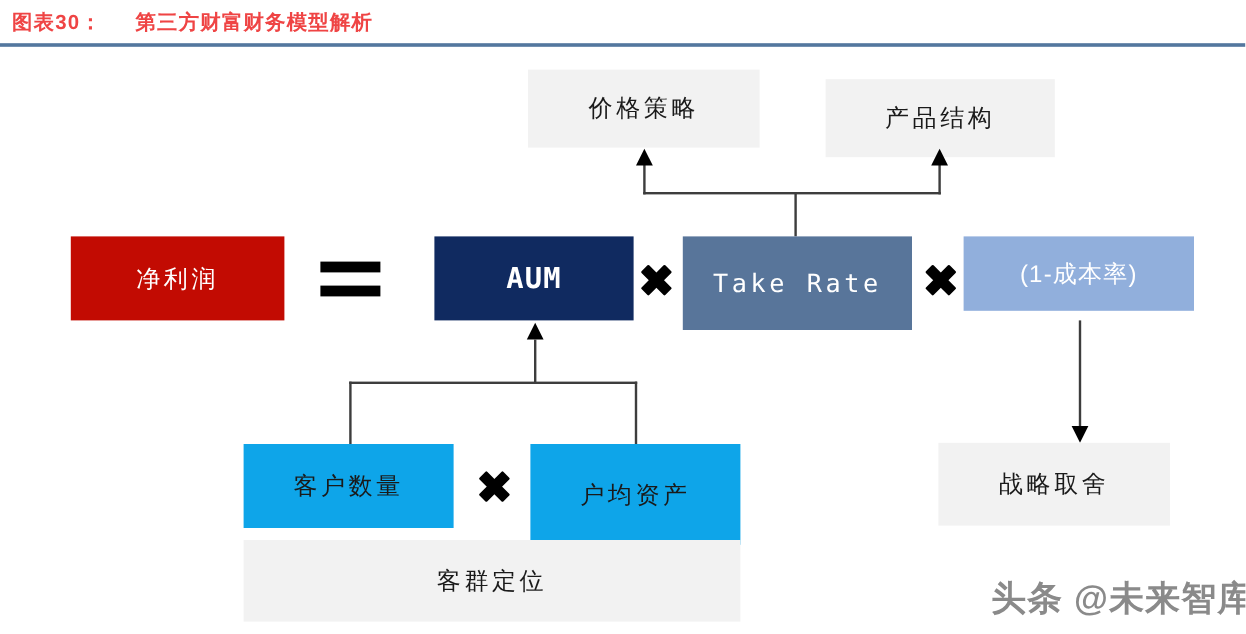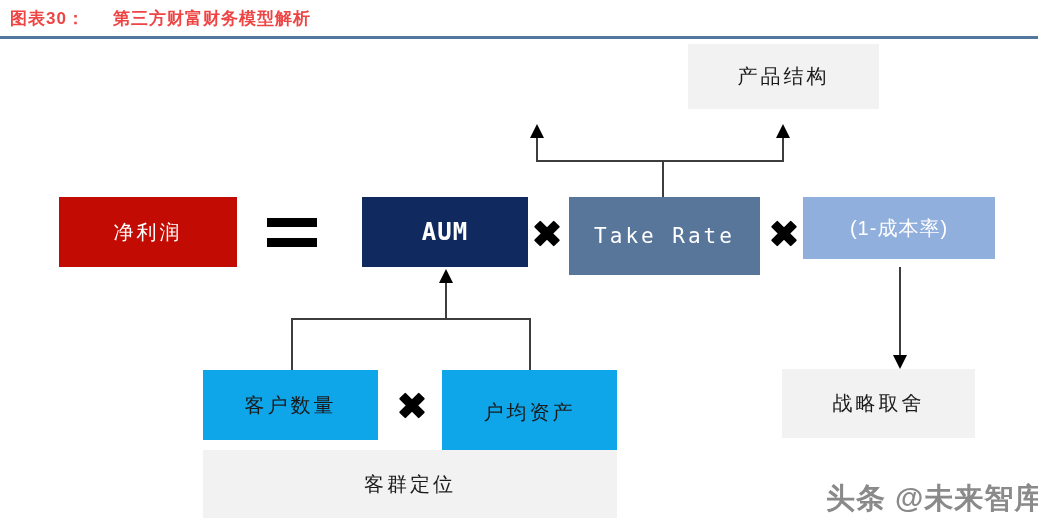--- a/index.html
+++ b/index.html
@@ -43,21 +43,21 @@
     text-align: center;
   }
   .gray  { background: #f2f2f2; }
   .pale  { background: #0ea5e9; }
   .red   { background: #c20b02; color: #ffffff; }
   .navy  { background: #102a60; color: #ffffff; text-align: center; }
   .slate { background: #58759a; color: #ffffff; }
   .lblue { background: #91afdc; color: #ffffff; }
 
   .n-price    { left: 440px; top: 58px;  width: 193px; height: 65px; }
-  .n-product  { left: 688px; top: 44px;  width: 191px; height: 65px; font-family: Liberation Serif, serif; }
+  .n-product  { left: 688px; top: 66px;  width: 191px; height: 65px; font-family: Liberation Serif, serif; }
   .n-profit   { left: 59px;  top: 197px; width: 178px; height: 70px; }
   .n-aum      { left: 362px; top: 197px; width: 166px; height: 70px;
                 font-family: "DejaVu Sans Mono", monospace; font-size: 24px;
                 font-weight: 700; letter-spacing: 1px; }
   .n-takerate { left: 569px; top: 197px; width: 191px; height: 78px;
                 font-family: "DejaVu Sans Mono", monospace; font-size: 21px;
                 letter-spacing: 3px; }
   .n-cost     { left: 803px; top: 197px; width: 192px; height: 62px; letter-spacing: 1px; }
   .n-custcnt  { left: 203px; top: 370px; width: 175px; height: 70px; }
   .n-avgasset { left: 442px; top: 370px; width: 175px; height: 84px; }
@@ -126,20 +126,21 @@
 <body>
 
 <div class="canvas">
 
   <div class="header">
     <span>图表30：</span>
     <span>第三方财富财务模型解析</span>
   </div>
   <div class="divider"></div>
 
+  <div class="node gray n-price">价格策略</div>
   <div class="node gray n-product">产品结构</div>
 
   <div class="line c-stem-takerate"></div>
   <div class="line c-branch-h"></div>
   <div class="line c-branch-lv"></div>
   <div class="line c-branch-rv"></div>
   <div class="arrow-up a-price"></div>
   <div class="arrow-up a-product"></div>
 
   <div class="node red n-profit">净利润</div>

